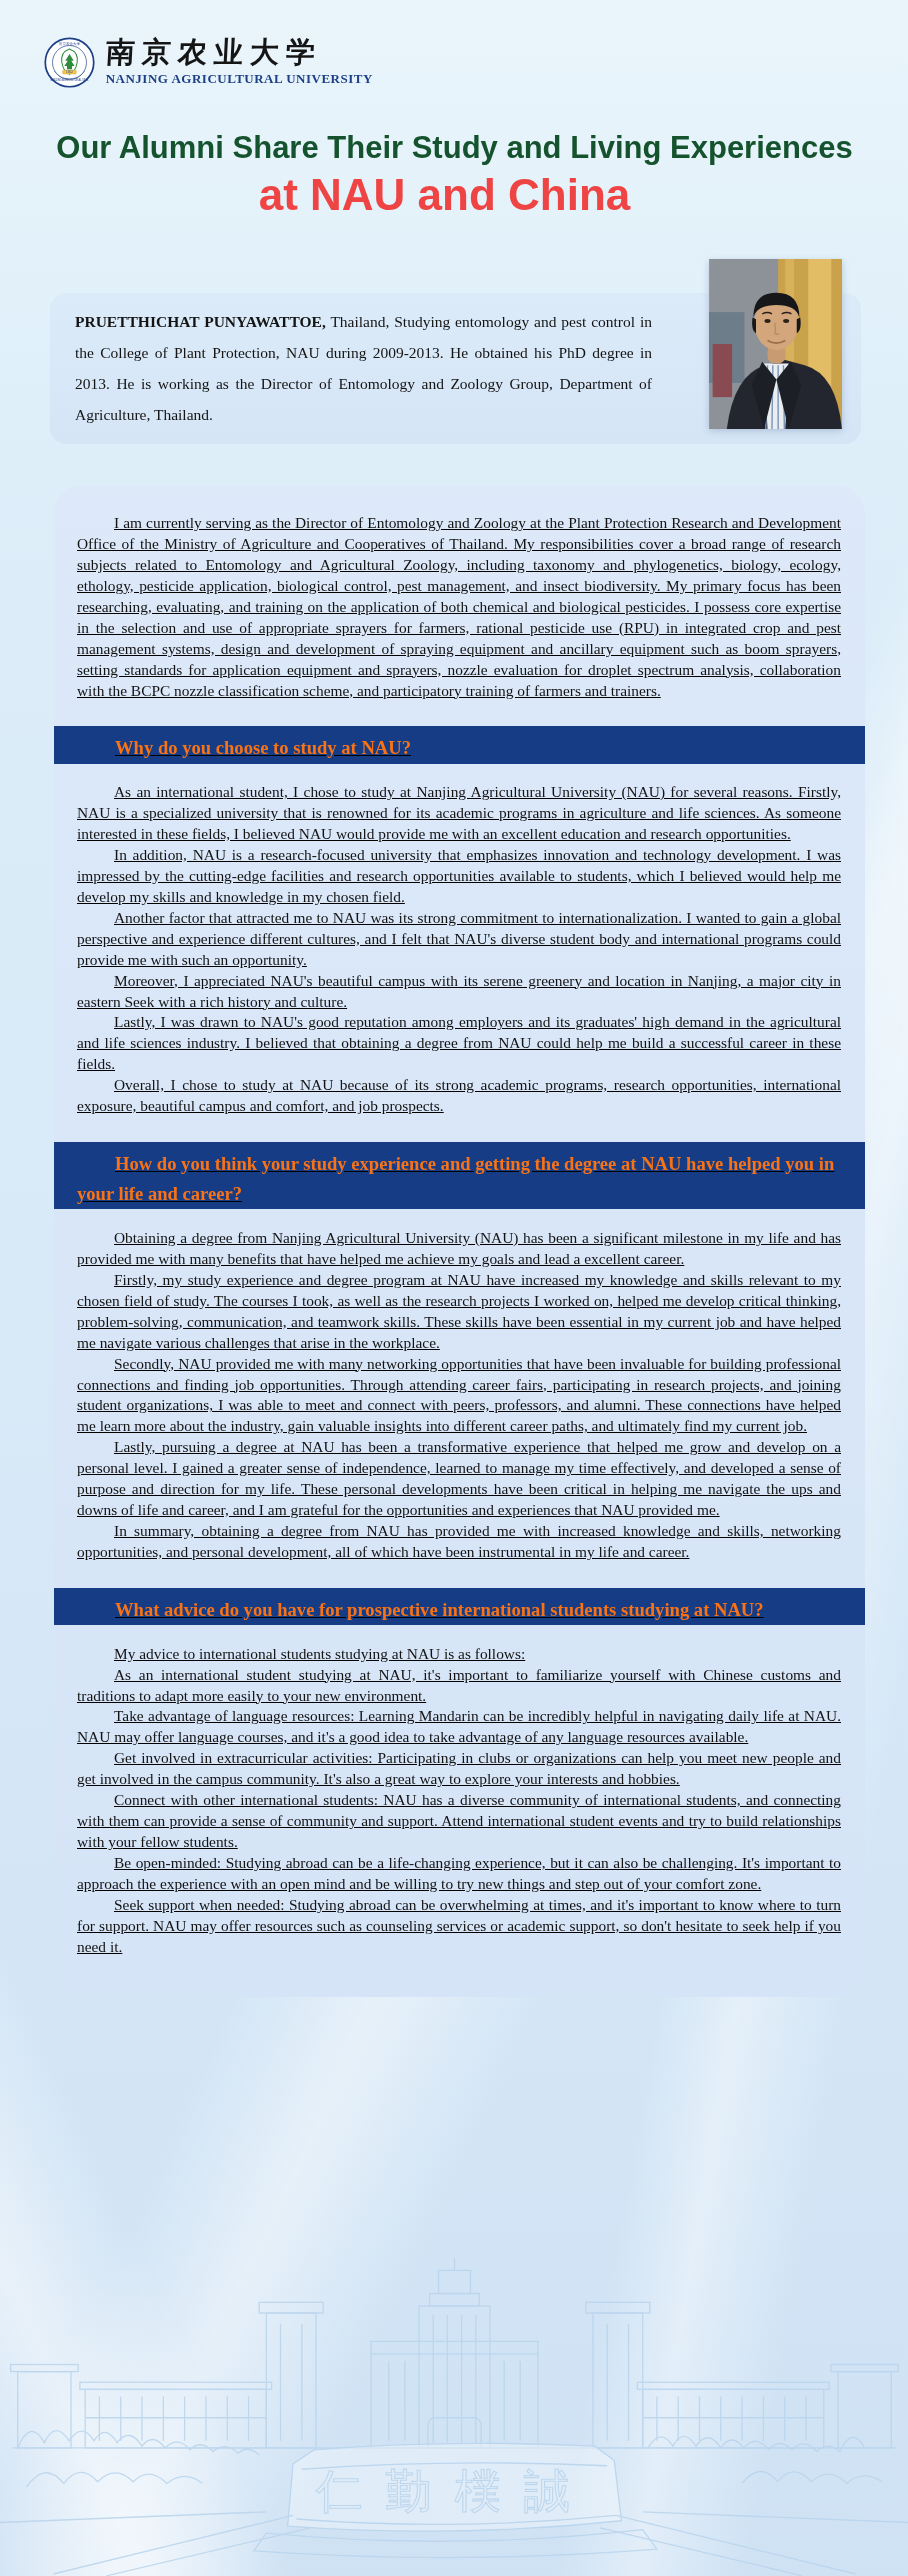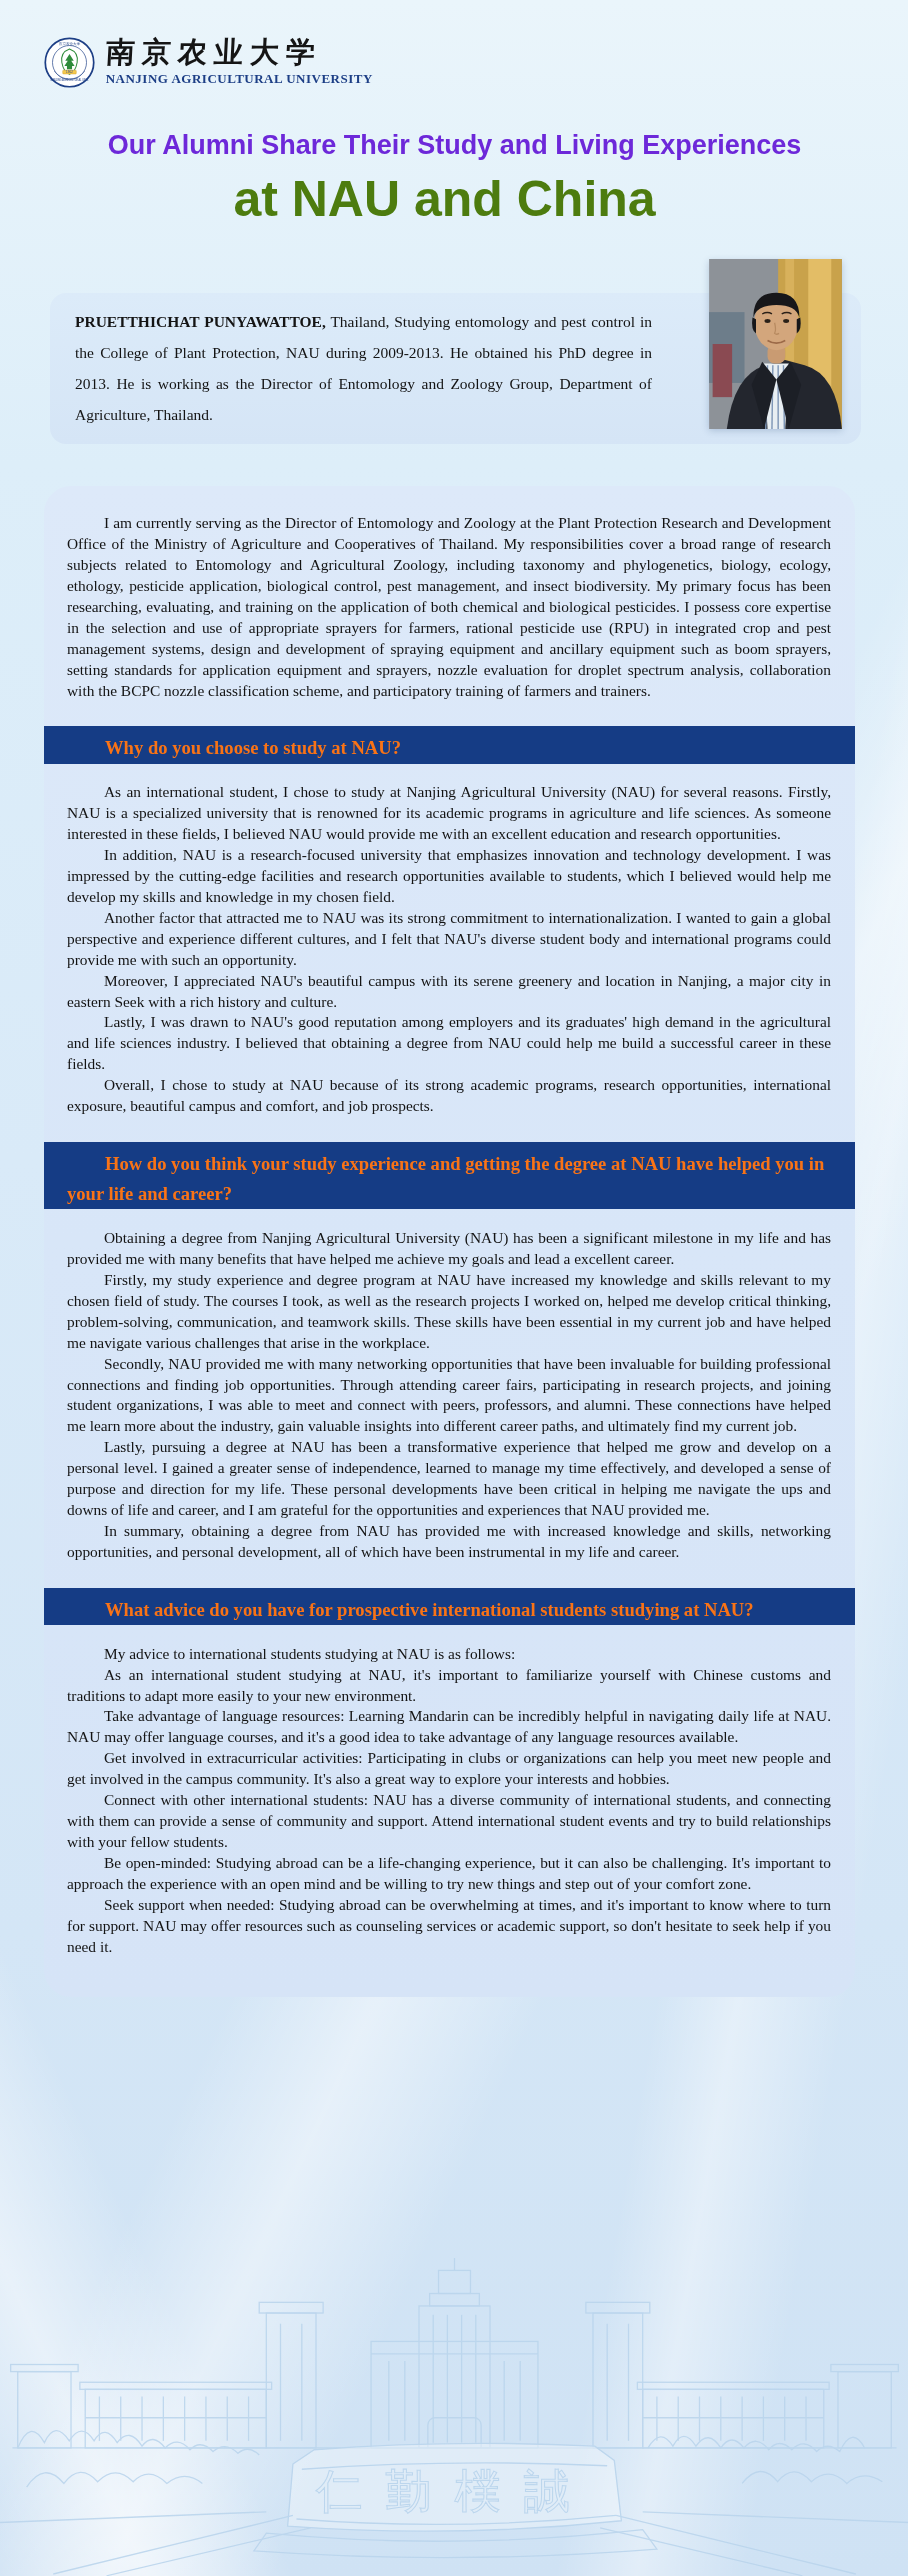--- a/index.html
+++ b/index.html
@@ -16,36 +16,36 @@
   }
   
   .logo-row{position:absolute;left:44px;top:37px;display:flex;align-items:center;gap:10.7px;}
   .seal{width:51px;height:51px;}
   .logo-text .cn{font-size:29px;font-weight:bold;color:#151515;letter-spacing:7px;line-height:1;
     font-family:"DejaVu Serif",serif;transform:skewX(-3deg);}
   .logo-text .en{font-size:13px;font-weight:bold;color:#1d3f86;letter-spacing:0.5px;margin-top:4.4px;
     font-family:"Liberation Serif",serif;}
   .title1{position:absolute;left:0;top:130px;width:909px;text-align:center;
     font-family:"Liberation Sans","DejaVu Sans",sans-serif;font-weight:700;
-    font-size:27px;color:#6d28d9;}
+    font-size:31px;color:#14532d;}
   .title2{position:absolute;left:0;top:170px;width:889px;text-align:center;
     font-family:"Liberation Sans","DejaVu Sans",sans-serif;font-weight:700;
-    font-size:50px;color:#4d7c0f;}
+    font-size:44px;color:#ef4444;}
   
   .bio-wrap{position:absolute;left:50px;top:293px;width:811px;}
   .bio-card{background:linear-gradient(180deg,#dcebf9,#d5e5f6);border-radius:16px;
     padding:13.3px 209px 13.3px 25px;min-height:105px;}
   .bio-card p{margin:0;font-size:15.5px;line-height:2.0;color:#141414;text-align:justify;}
   .bio-card strong{font-weight:bold;}
   .portrait{position:absolute;top:-34px;right:19.5px;width:133px;height:170px;
     box-shadow:0 1.8px 7px rgba(40,70,120,.25);}
   
-  .main-card{position:absolute;left:44px;top:486px;width:811px;
+  .main-card{position:absolute;left:54px;top:486px;width:811px;
     background:linear-gradient(180deg,#dde9f9 0%,#d8e6f8 50%,#d6e4f7 100%);
-    border-radius:27px;overflow:hidden;}
+    border-radius:27px;overflow:hidden;text-decoration:underline;}
   .intro{padding:27px 24px 0 23px;}
   p.body-p{margin:0;font-size:15.4px;line-height:1.36;color:#131313;
     text-align:justify;text-indent:37px;}
   .banner{background:#153c85;color:#f97316;margin-top:25px;
     padding:7px 24px 0 23px;}
   .banner .banner-text{font-size:18.6px;font-weight:bold;line-height:1.62;text-indent:38px;}
   .section-body{padding:18.6px 24px 0 23px;}
   .main-card .last{padding-bottom:39px;}
   
   .footer-art{position:absolute;left:0;bottom:0;width:909px;height:320px;opacity:.85;}

